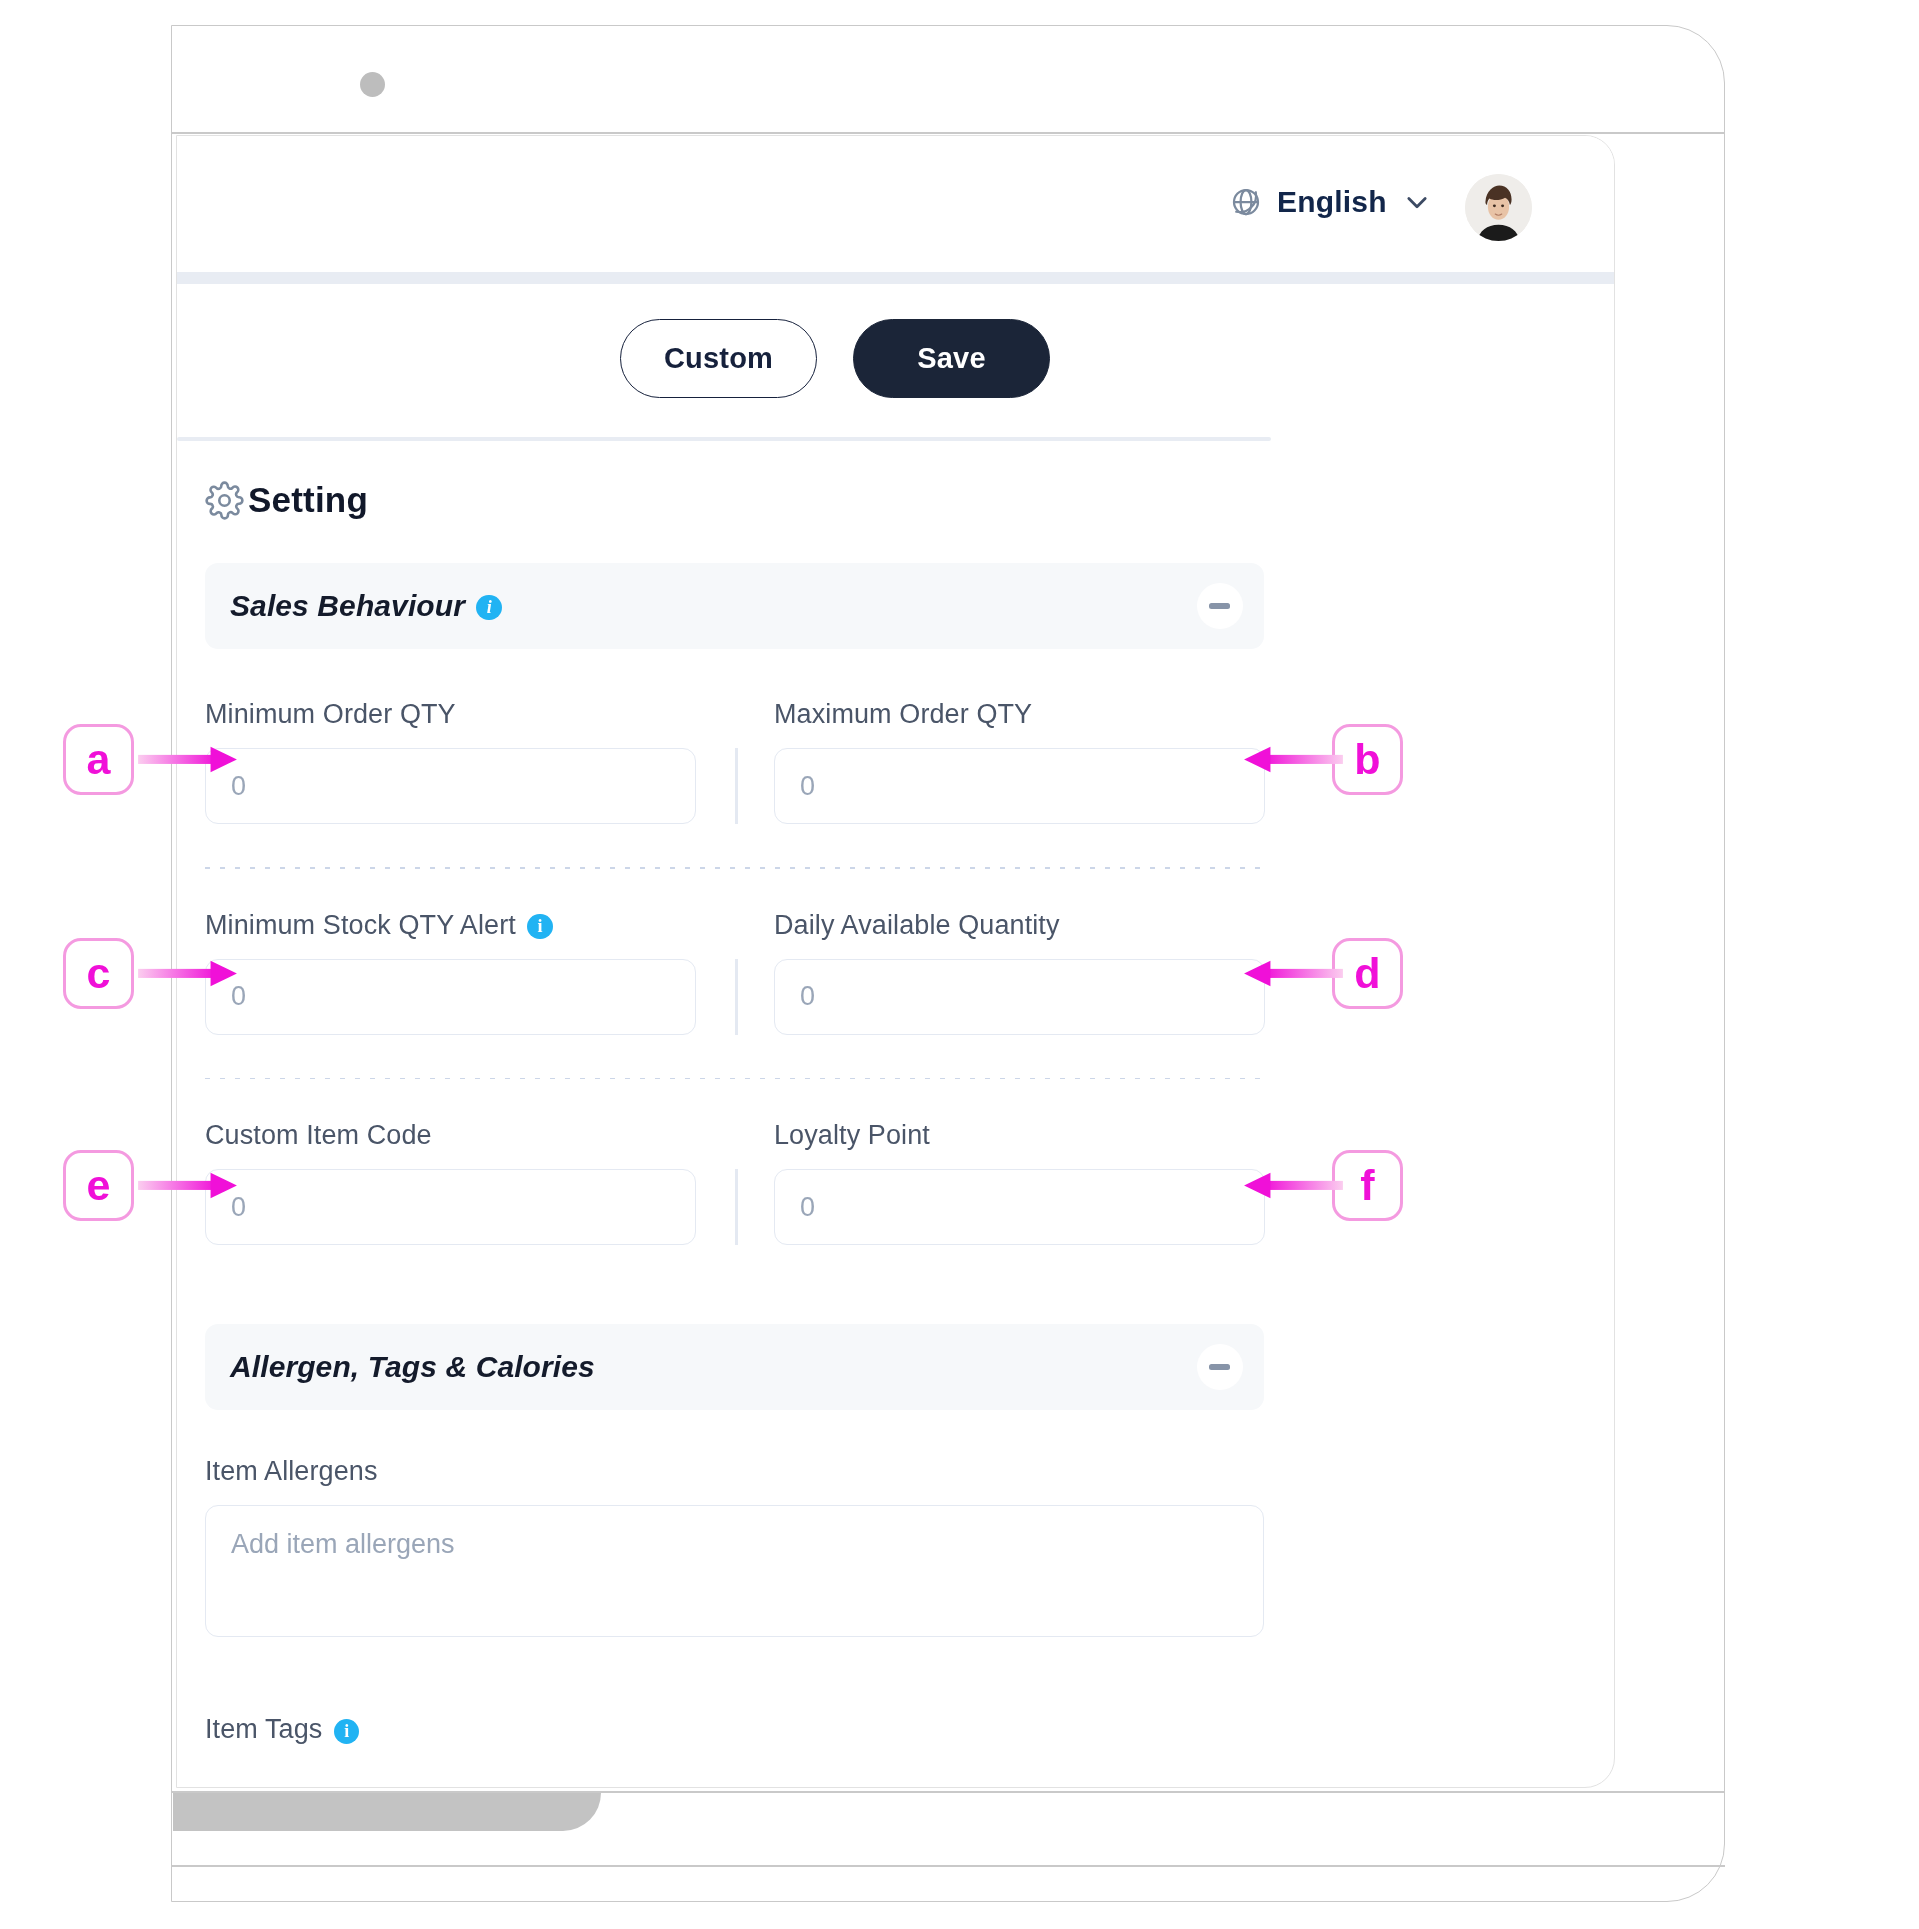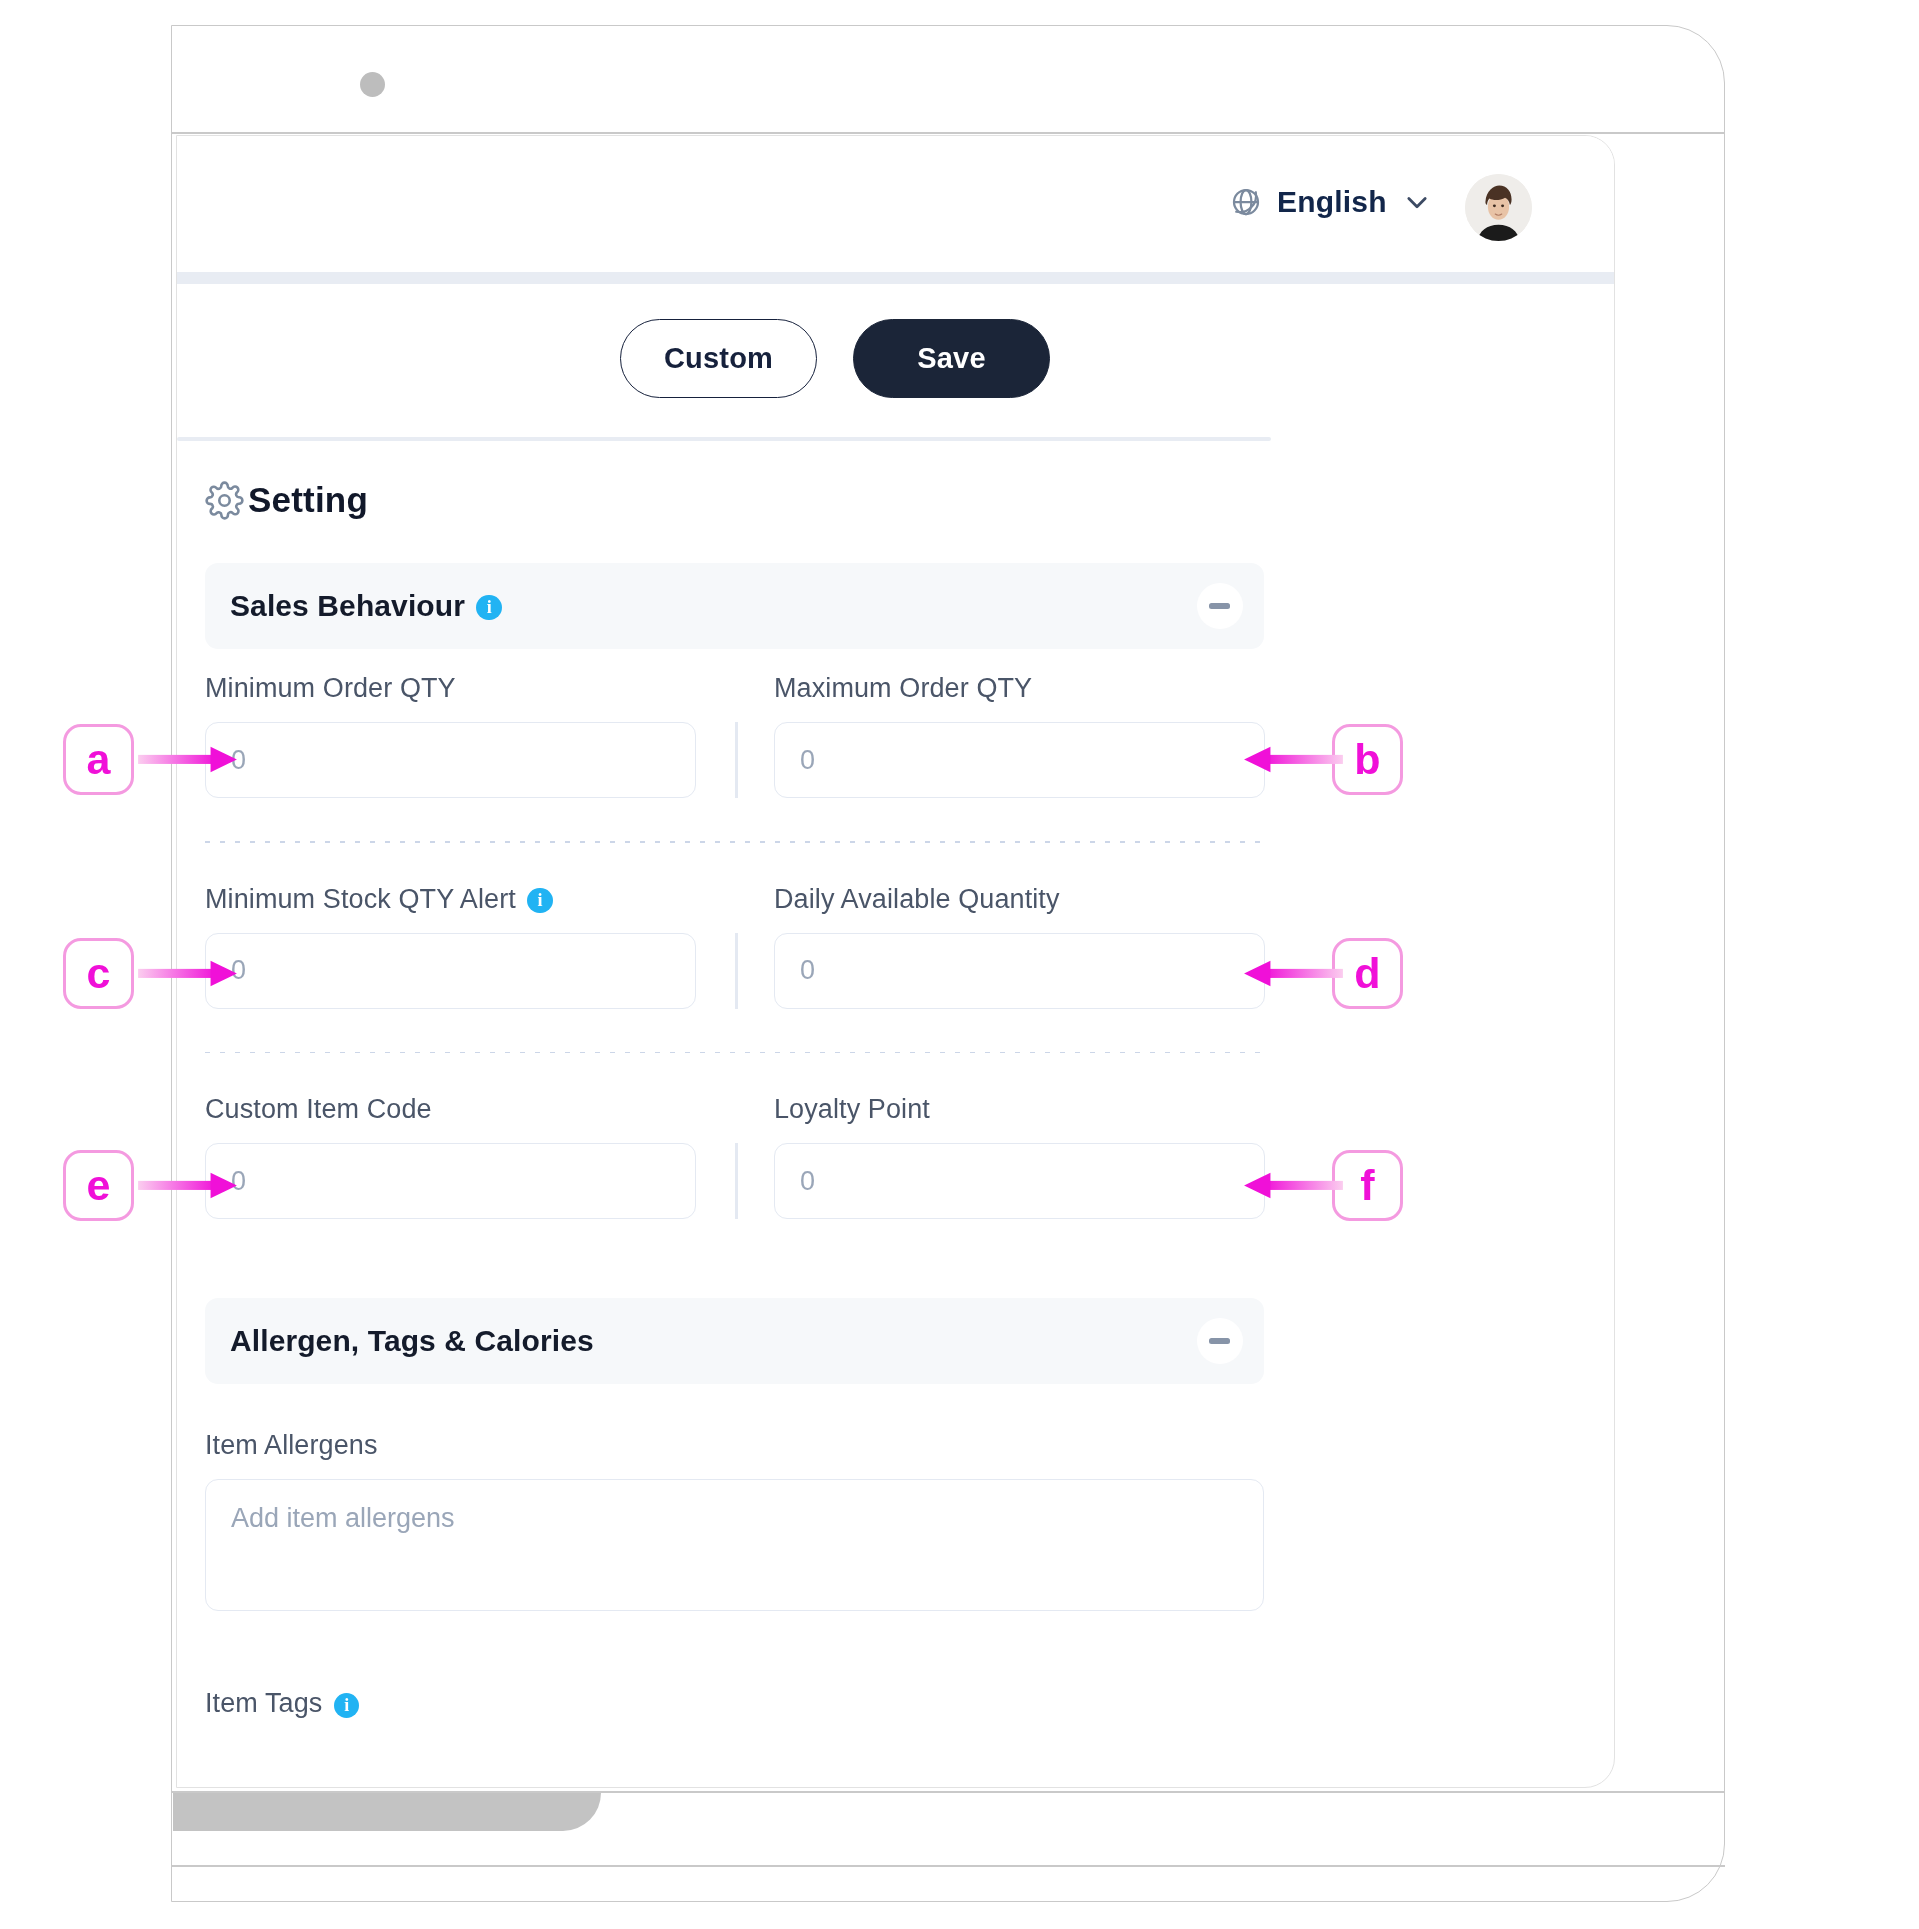--- a/index.html
+++ b/index.html
@@ -114,20 +114,21 @@
   }
   .gear-icon{ width:39px; height:39px; display:block; }
   .setting-title{ font-size:35px; font-weight:700; color:#11182a; letter-spacing:0.2px;}
 
   .accordion{
     margin:43px 0 0 28px;
     width:1059px; height:86px;
     background:#f6f8fa; border-radius:13px;
     display:flex; align-items:center; padding:0 21.4px 0 25px;
     cursor:pointer;
+    font-style:italic;
   }
   .accordion-title{
     font-size:30px; font-weight:600; color:#141b2b; letter-spacing:0.1px;
   }
   .info-icon{
     width:25.5px; height:25.5px; border-radius:50%;
     background:#21b3f3; color:#fff; font-size:18px; font-weight:700;
     display:inline-flex; align-items:center; justify-content:center;
     margin-left:11.5px; font-family:"Liberation Serif", serif;
     position:relative; top:1.6px;
@@ -273,21 +274,21 @@
         <span class="accordion-title">Sales Behaviour</span>
         <span class="info-icon">i</span>
         <span class="acc-spacer"></span>
         <span class="collapse-btn">
           <span class="minus"></span>
         </span>
       </div>
 
       <div class="form-rows">
 
-        <div class="frow" style="margin-top:24px;">
+        <div class="frow" style="margin-top:50px;">
           <div class="fcol">
             <div class="flabel">Minimum Order QTY</div>
             <input class="finput" placeholder="0" style="">
           </div>
           <div class="col-divider"></div>
           <div class="fcol">
             <div class="flabel">Maximum Order QTY</div>
             <input class="finput" placeholder="0" style="">
           </div>
         </div>

